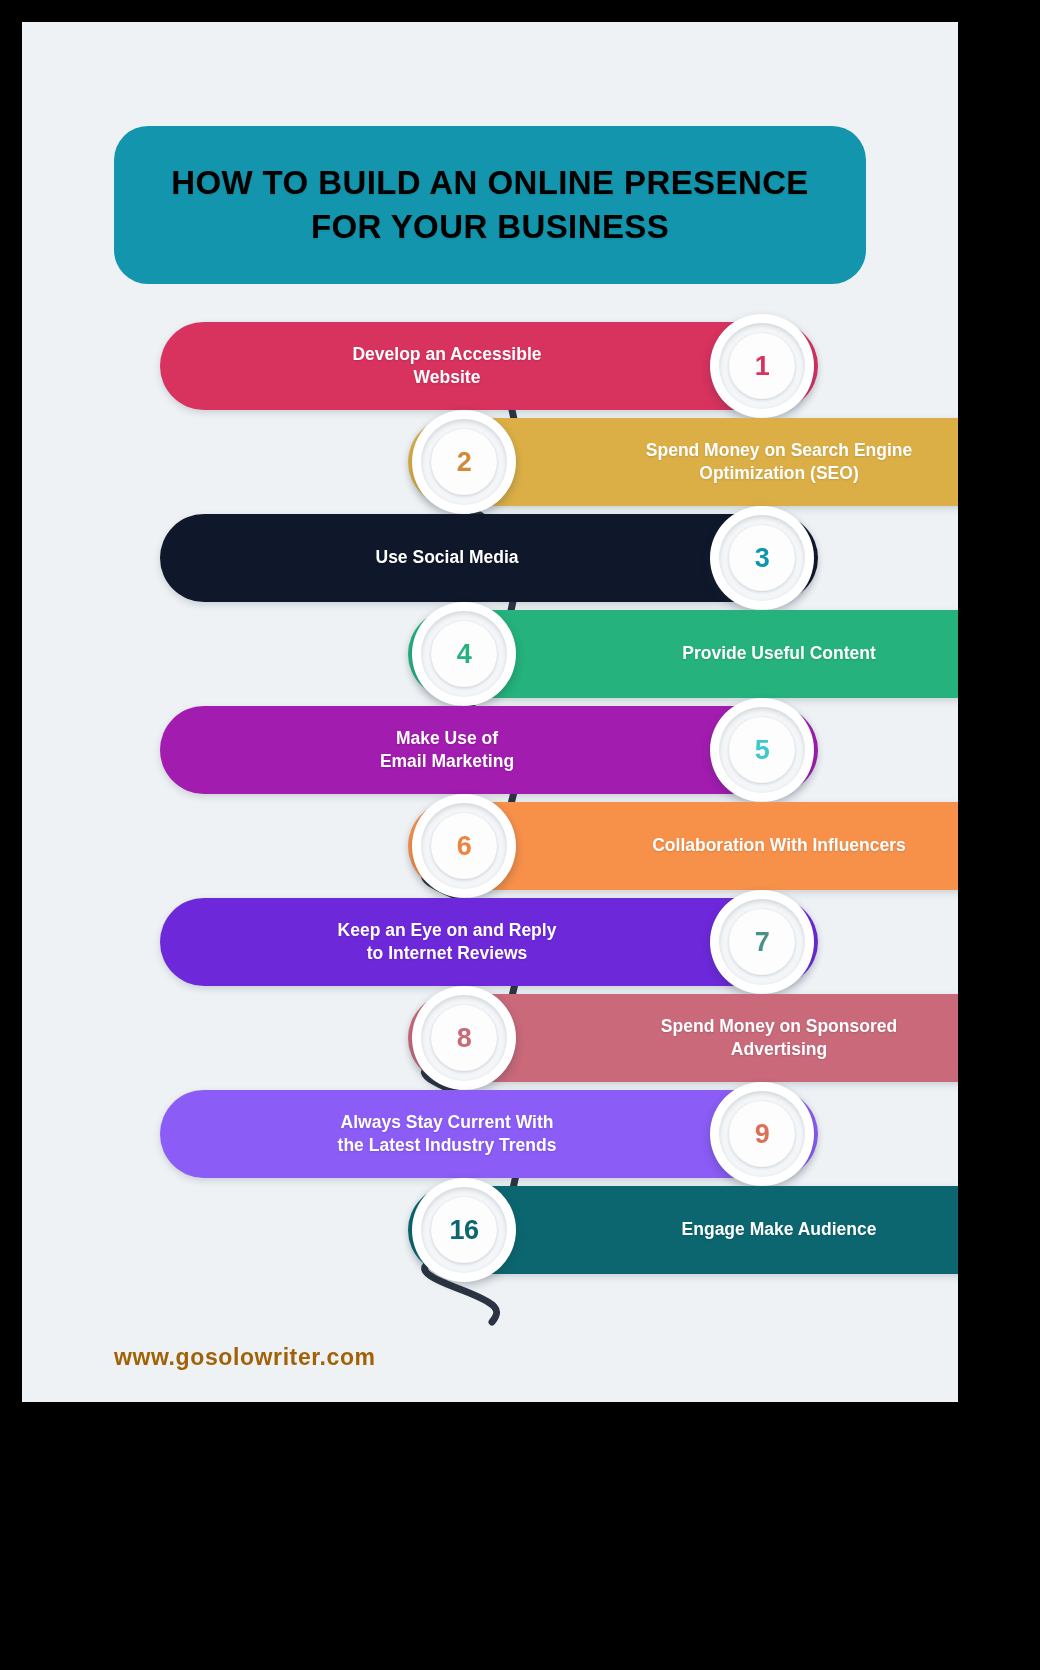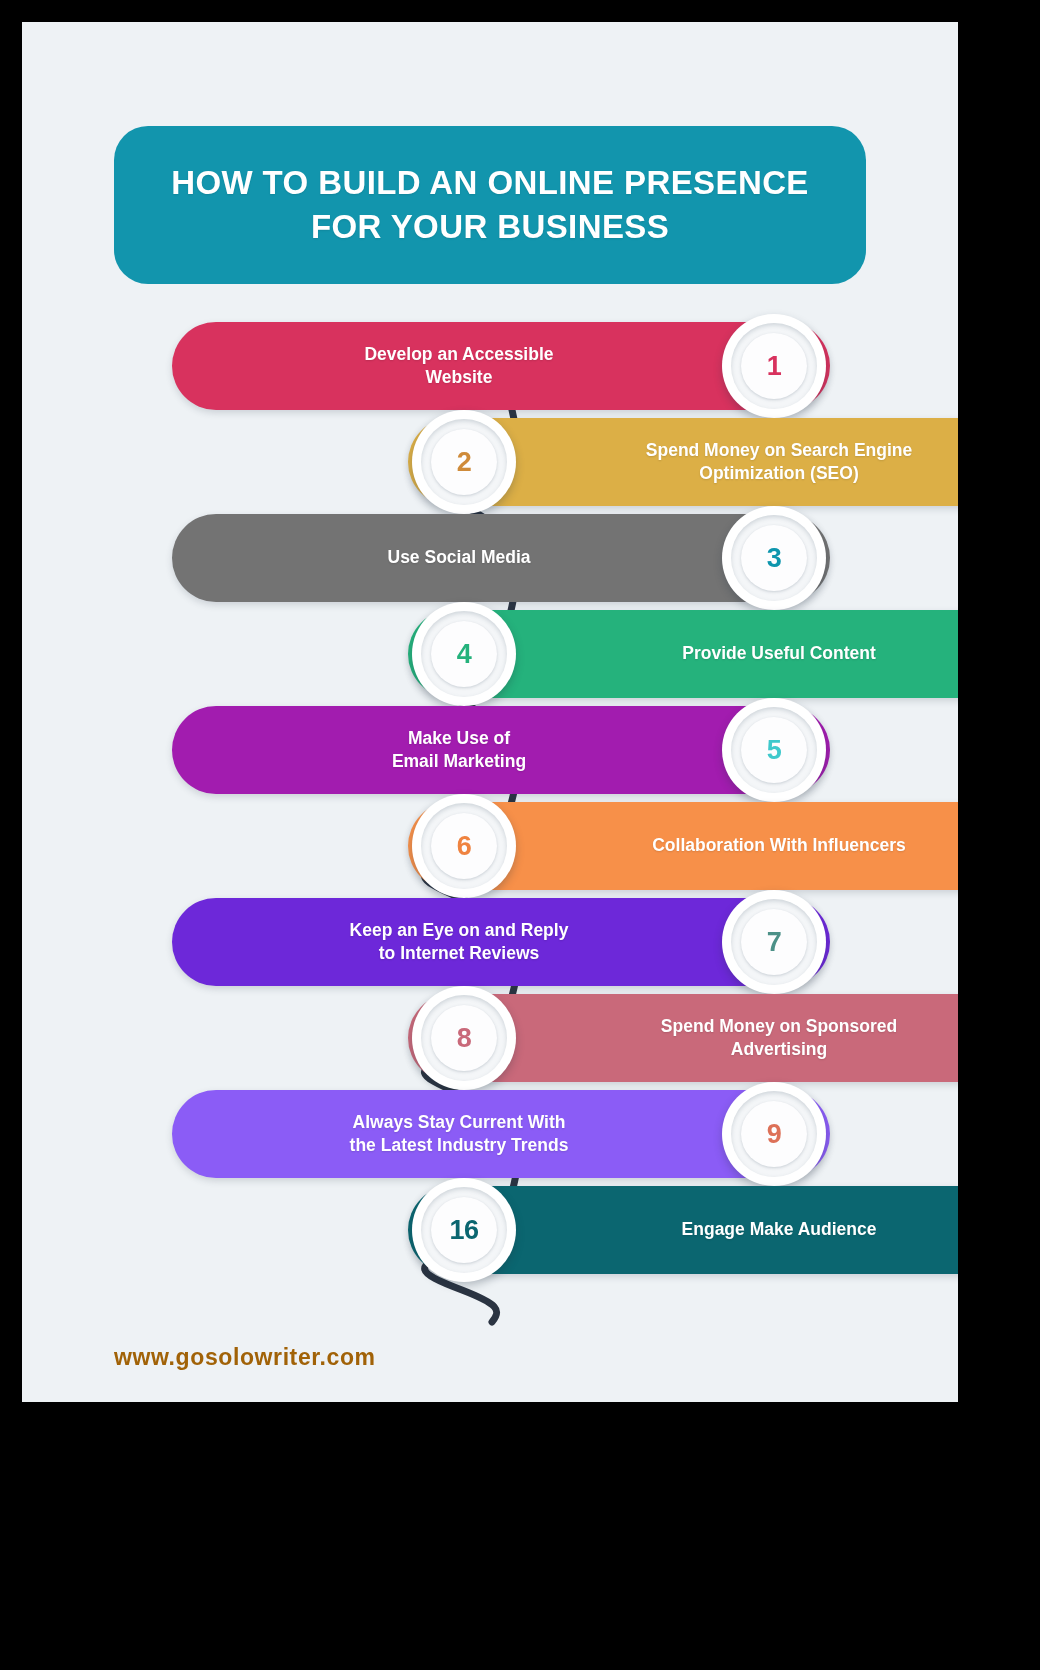--- a/index.html
+++ b/index.html
@@ -65,21 +65,21 @@
     pointer-events: none;
   }
 
   .step-row {
     position: absolute;
     height: 88px;
     width: 658px;
     display: flex;
     align-items: center;
   }
-  .step-row.left  { left: 150px; flex-direction: row; }
+  .step-row.left  { left: 138px; flex-direction: row; }
   .step-row.right { left: 386px; flex-direction: row-reverse; }
 
   .step-pill {
     position: relative;
     height: 88px;
     width: 658px;
     border-radius: 44px;
     display: flex;
     align-items: center;
     box-shadow: 0 3px 7px rgba(40,55,70,0.17);
@@ -148,21 +148,21 @@
     font-weight: bold;
     letter-spacing: 0.6px;
   }
 </style>
 </head>
 <body style="background: rgb(0, 0, 0);">
 
 <div id="infographic-root" style="background: rgb(238, 242, 245);">
 
   <div id="title-banner" style="background: rgb(18, 149, 173);">
-    <div id="title-text" style="color: #ffffff;">HOW TO BUILD AN ONLINE PRESENCE FOR YOUR BUSINESS</div>
+    <div id="title-text" style="color: #000000;">HOW TO BUILD AN ONLINE PRESENCE FOR YOUR BUSINESS</div>
   </div>
 
   <div id="steps-area">
     <svg id="connector-svg" viewBox="0 0 936 1010" preserveAspectRatio="none" aria-hidden="true">
       <path id="connector-path" fill="none" stroke="#2b3442" stroke-width="7" stroke-linecap="round" d="M 330 38
                C 480 38, 480 44, 490 88
                C 500 132, 500 142, 440 150
                C 396 156, 396 160, 438 182
                C 500 214, 500 232, 492 274
                C 484 316, 480 326, 430 342
@@ -190,21 +190,21 @@
       <div class="step-row right" style="top: 96px;">
         <div class="step-pill" style="background: rgb(220, 175, 70);">
           <div class="step-label">Spend Money on Search Engine
 Optimization (SEO)</div>
         </div>
         <div class="step-badge">
           <span class="step-number" style="color: rgb(207, 139, 58);">2</span>
         </div>
       </div>
       <div class="step-row left" style="top: 192px;">
-        <div class="step-pill" style="background: #737373;">
+        <div class="step-pill" style="background: #0f172a;">
           <div class="step-label">Use Social Media</div>
         </div>
         <div class="step-badge">
           <span class="step-number" style="color: rgb(14, 150, 174);">3</span>
         </div>
       </div>
       <div class="step-row right" style="top: 288px;">
         <div class="step-pill" style="background: rgb(37, 178, 124);">
           <div class="step-label">Provide Useful Content</div>
         </div>

